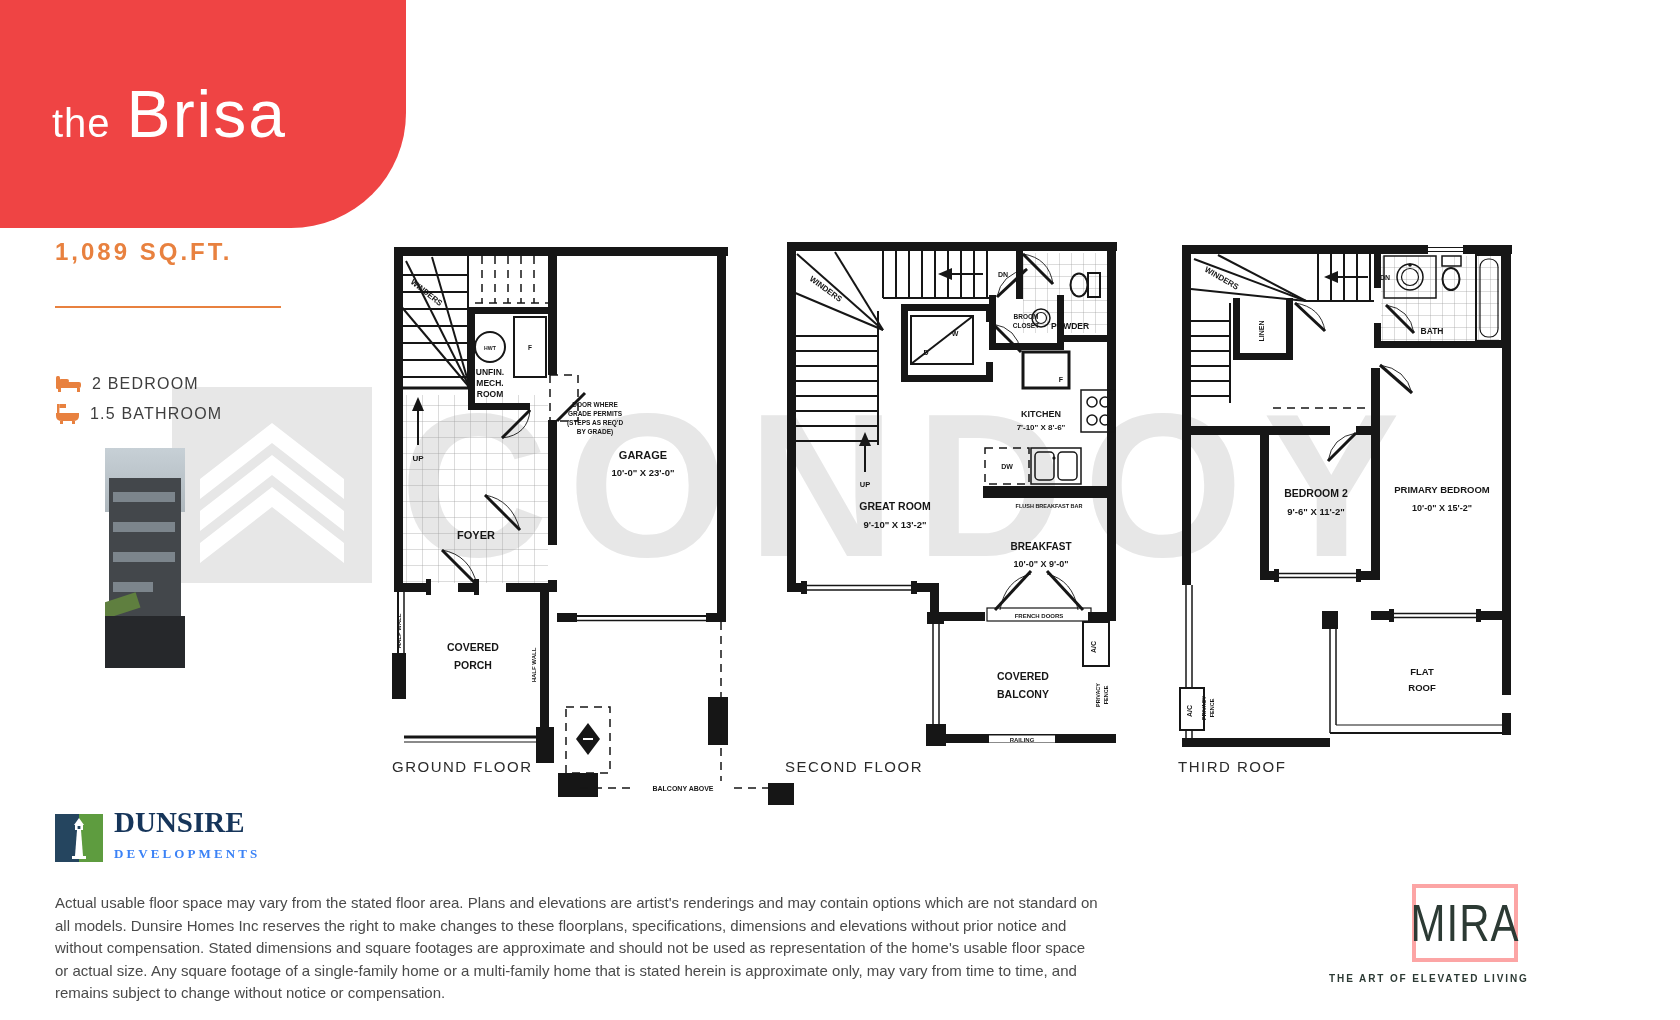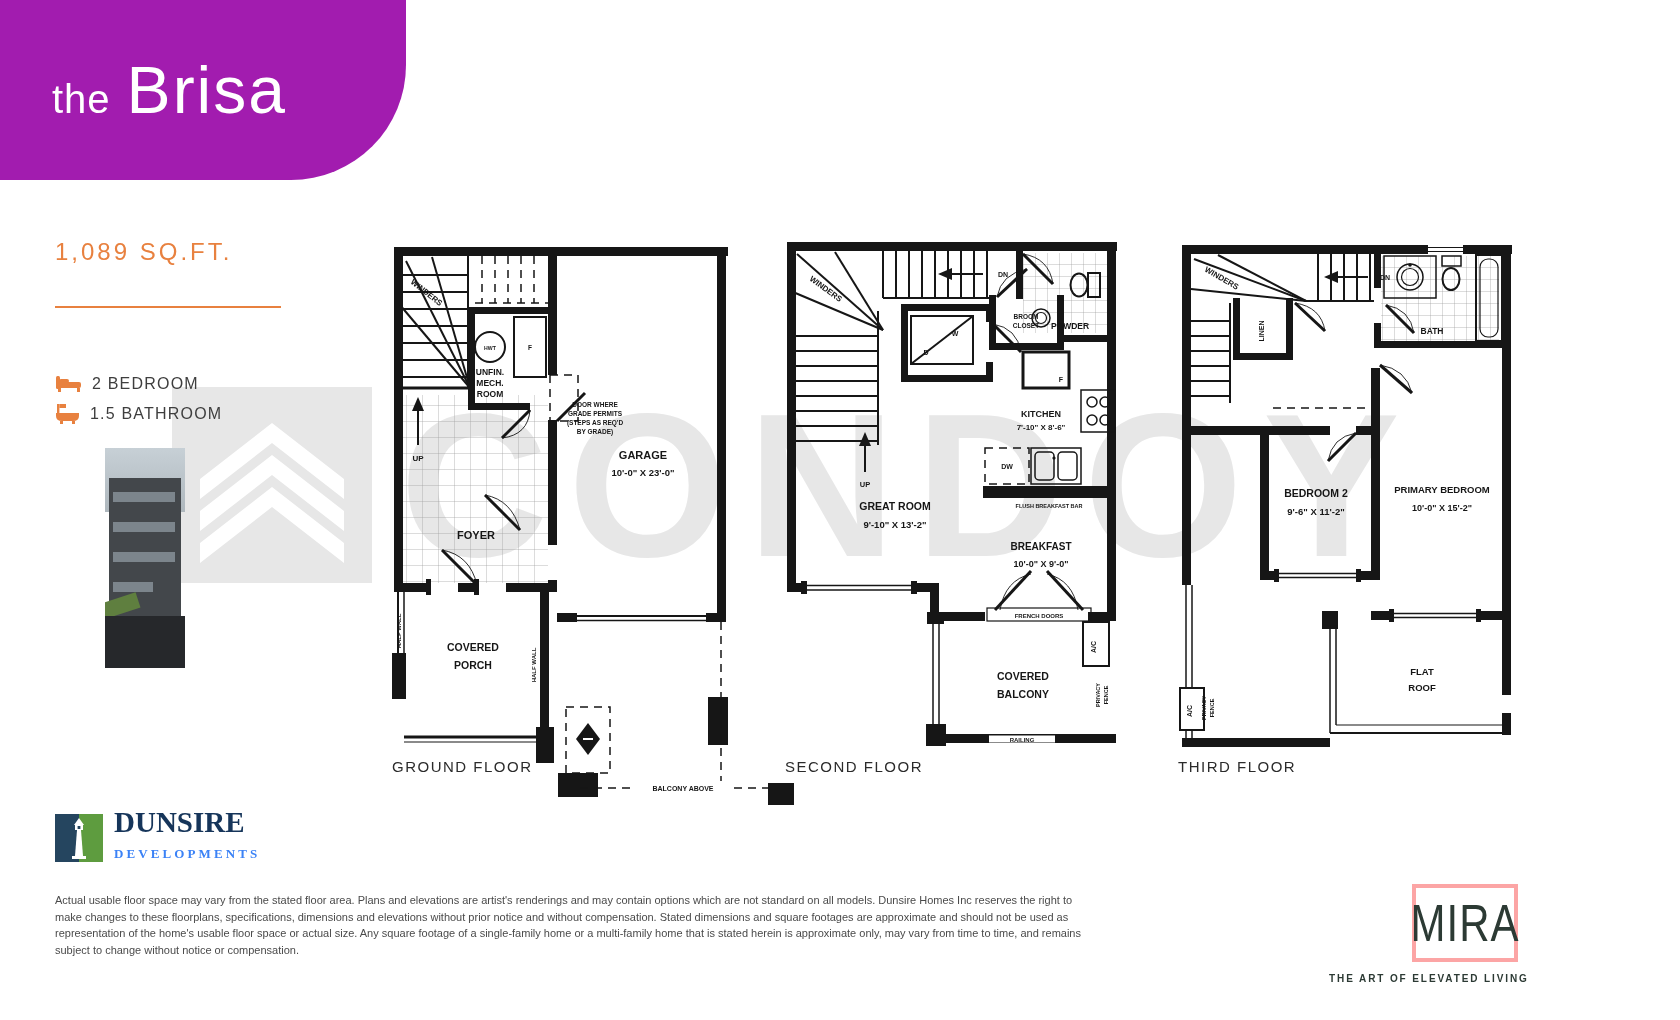--- a/index.html
+++ b/index.html
@@ -6,47 +6,47 @@
   .page{position:relative;width:1680px;height:1020px;background:#fff;overflow:hidden;
         font-family:"Liberation Sans",sans-serif;}
 
   
   .watermark{position:absolute;left:172px;top:382px;display:flex;align-items:center;gap:28px;z-index:0;}
   .wm-square{width:200px;height:196px;}
   .wm-text{font-size:205px;font-weight:700;letter-spacing:20px;color:#E7E7E7;line-height:1;
            font-family:"Liberation Sans",sans-serif;}
 
   
-  .hdr{position:absolute;left:0;top:0;width:406px;height:180px;background:#a21caf;
+  .hdr{position:absolute;left:0;top:0;width:406px;height:228px;background:#ef4444;
        border-radius:0 0 115px 0;z-index:2;display:flex;align-items:center;}
   .hdr-title{margin-left:52px;color:#fff;display:flex;align-items:baseline;gap:16px;}
   .hdr-the{font-size:40px;font-weight:300;letter-spacing:1px;}
   .hdr-name{font-size:66px;font-weight:300;letter-spacing:2px;}
 
   
   .sqft{position:absolute;left:55px;top:238px;font-size:24px;letter-spacing:3px;color:#E8813F;
-        font-weight:400;z-index:2;}
+        font-weight:700;z-index:2;}
   .divider{position:absolute;left:55px;top:306px;width:226px;height:2px;background:#E8813F;z-index:2;}
   .spec{position:absolute;left:55px;display:flex;align-items:center;gap:10px;z-index:2;
         font-size:16px;letter-spacing:1.2px;color:#3E3E3E;margin-top:38px;}
   .spec.bed{top:336px;} .spec.bath{top:365px;}
   .photo{position:absolute;left:105px;top:448px;width:80px;height:220px;overflow:hidden;z-index:2;}
   .ph-sky{position:absolute;left:0;top:0;width:80px;height:64px;background:linear-gradient(#C7D0D6,#AEB7BD);}
   .ph-bld{position:absolute;left:4px;top:30px;width:72px;height:150px;background:#43474B;}
   .ph-win{position:absolute;left:8px;width:62px;height:10px;background:#7C858C;}
   .ph-base{position:absolute;left:0;top:168px;width:80px;height:52px;background:#26282B;}
   .ph-green{position:absolute;left:-6px;top:150px;width:40px;height:16px;background:#5F7F3F;transform:rotate(-18deg);}
   .collection{position:absolute;left:55px;top:716px;font-size:23px;font-weight:700;color:#E8813F;
               letter-spacing:1px;line-height:1.18;z-index:2;}
   .dunsire{position:absolute;left:55px;top:808px;display:flex;align-items:flex-end;gap:11px;z-index:2;}
   .dun-text{display:flex;flex-direction:column;}
   .dun-name{font-family:"Liberation Serif",serif;font-size:29px;font-weight:700;color:#16355A;line-height:1;}
   .dun-sub{font-family:"Liberation Serif",serif;font-size:13px;font-weight:700;color:#3b82f6;
            letter-spacing:3.1px;margin-top:9px;}
-  .disclaimer{position:absolute;left:55px;top:892px;width:1045px;font-size:11px;line-height:1.5;
+  .disclaimer{position:absolute;left:55px;top:892px;width:1045px;font-size:15px;line-height:1.5;
               color:#4A4A4A;z-index:2;}
 
   
   .plan{position:absolute;z-index:1;}
   .plan text{font-family:"Liberation Sans",sans-serif;font-weight:bold;fill:#161616;}
   .floor-label{position:absolute;font-size:15px;letter-spacing:1.5px;color:#2B2B2B;z-index:2;}
   .w{fill:#161616;}
   .tl{stroke:#161616;stroke-width:2;fill:none;}
   .tk{stroke:#161616;stroke-width:3;fill:none;}
   .tn{stroke:#161616;stroke-width:1.2;fill:none;}
@@ -515,21 +515,21 @@
       <line class="tn15" x1="152" y1="382" x2="152" y2="490"></line>
       <line class="tn15" x1="158" y1="382" x2="158" y2="482"></line>
       <line class="tl" x1="152" y1="490" x2="332" y2="490"></line>
       <line class="tn" x1="158" y1="482" x2="324" y2="482"></line>
       <rect class="w" x="324" y="377" width="9" height="75"></rect>
       <rect class="w" x="324" y="470" width="9" height="22"></rect>
       <text x="244" y="432" font-size="9.5" text-anchor="middle">FLAT</text>
       <text x="244" y="448" font-size="9.5" text-anchor="middle">ROOF</text>
     </g>
   </svg>
-  <div class="floor-label" style="left:1178px;top:758px;">THIRD FLOOR</div>
+  <div class="floor-label" style="left:1178px;top:758px;">THIRD ROOF</div>
 
   <div class="mira">
     <div class="mira-box">
       <span class="mira-name">MIRA</span>
     </div>
     <div class="mira-tag">
       <div class="mira-line"></div>
       <span class="mira-tagtext">THE ART OF ELEVATED LIVING</span>
     </div>
   </div>

